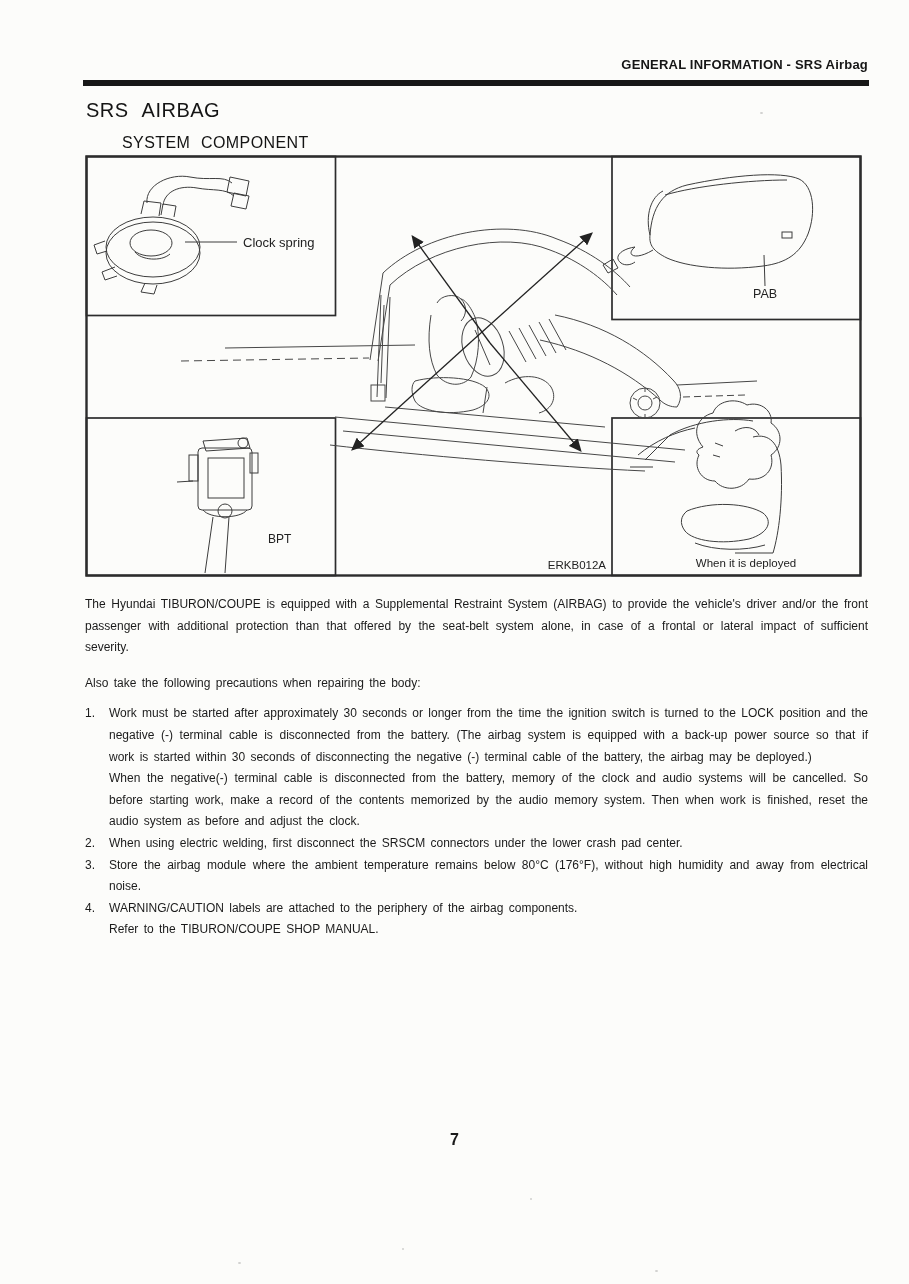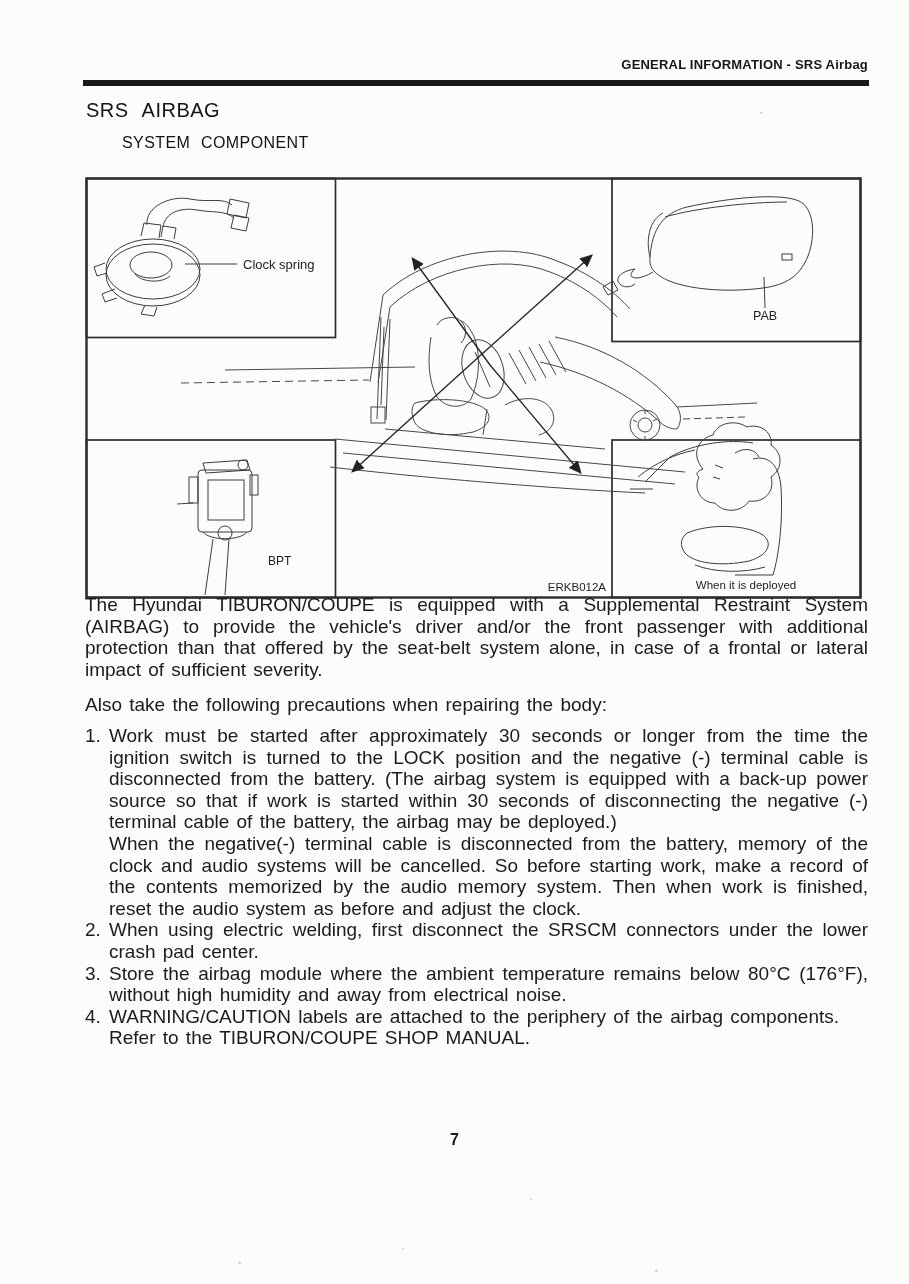--- a/index.html
+++ b/index.html
@@ -23,24 +23,24 @@
     position:absolute; top:99px; left:86px;
     font-size:20px; font-weight:normal; word-spacing:8px; letter-spacing:.5px;
     color:#141414;
   }
   .doc-subtitle {
     position:absolute; top:134px; left:86px;
     font-size:16px; font-weight:normal; word-spacing:6px; letter-spacing:.4px;
     color:#141414;
     margin-left:36px;
   }
-  .figure-wrap { position:absolute; top:177px; left:85px; width:777px; height:422px; }
+  .figure-wrap { position:absolute; top:155px; left:85px; width:777px; height:422px; }
   .content {
     position:absolute; top:594px; left:85px; width:783px;
-    font-size:19px; line-height:21.6px; color:#1b1b1b;
+    font-size:12px; line-height:21.6px; color:#1b1b1b;
   }
   .para { text-align:justify; text-align-last:left; word-spacing:2px; margin:0 0 13px 0; }
   .para.p2 { margin-bottom:11px; }
   .para.p3 { margin-bottom:9px;margin-top:14px; }
   .num-list { }
   .list-item { display:flex; }
   .num { flex:0 0 24px; width:24px; }
   .item-body { flex:1; }
   .part { text-align:justify; text-align-last:left; word-spacing:2px; }
   .page-number {

